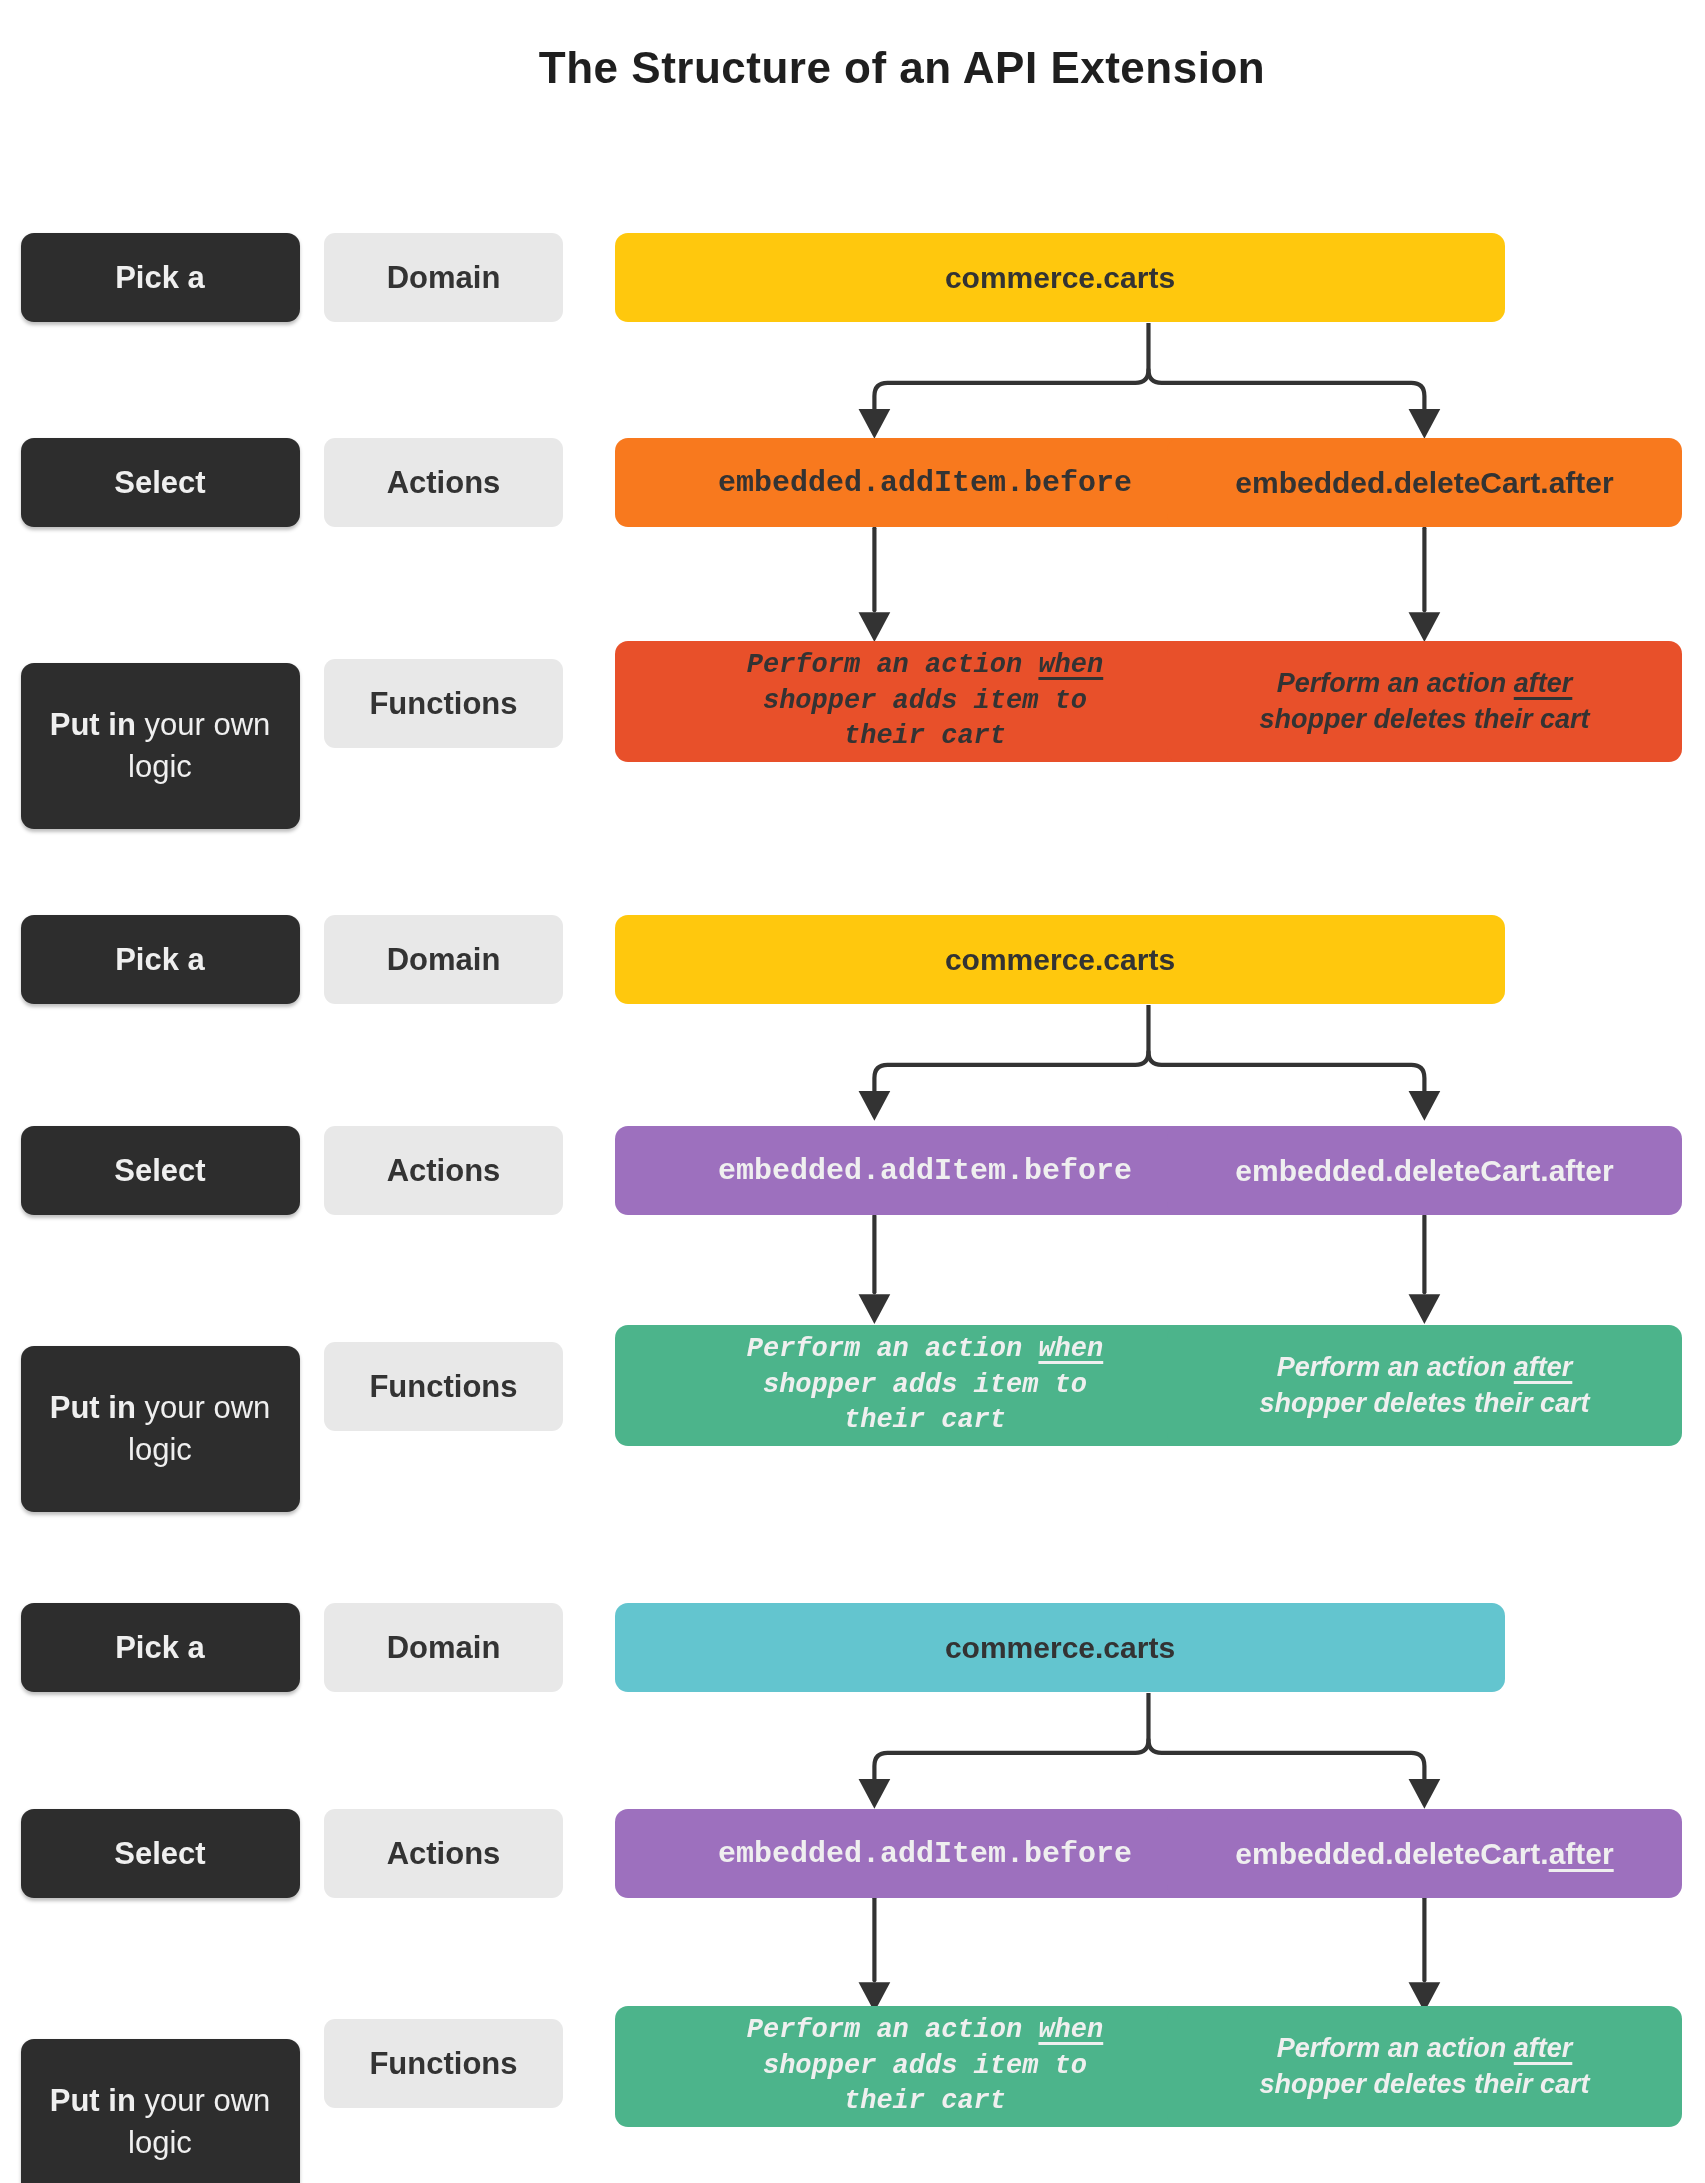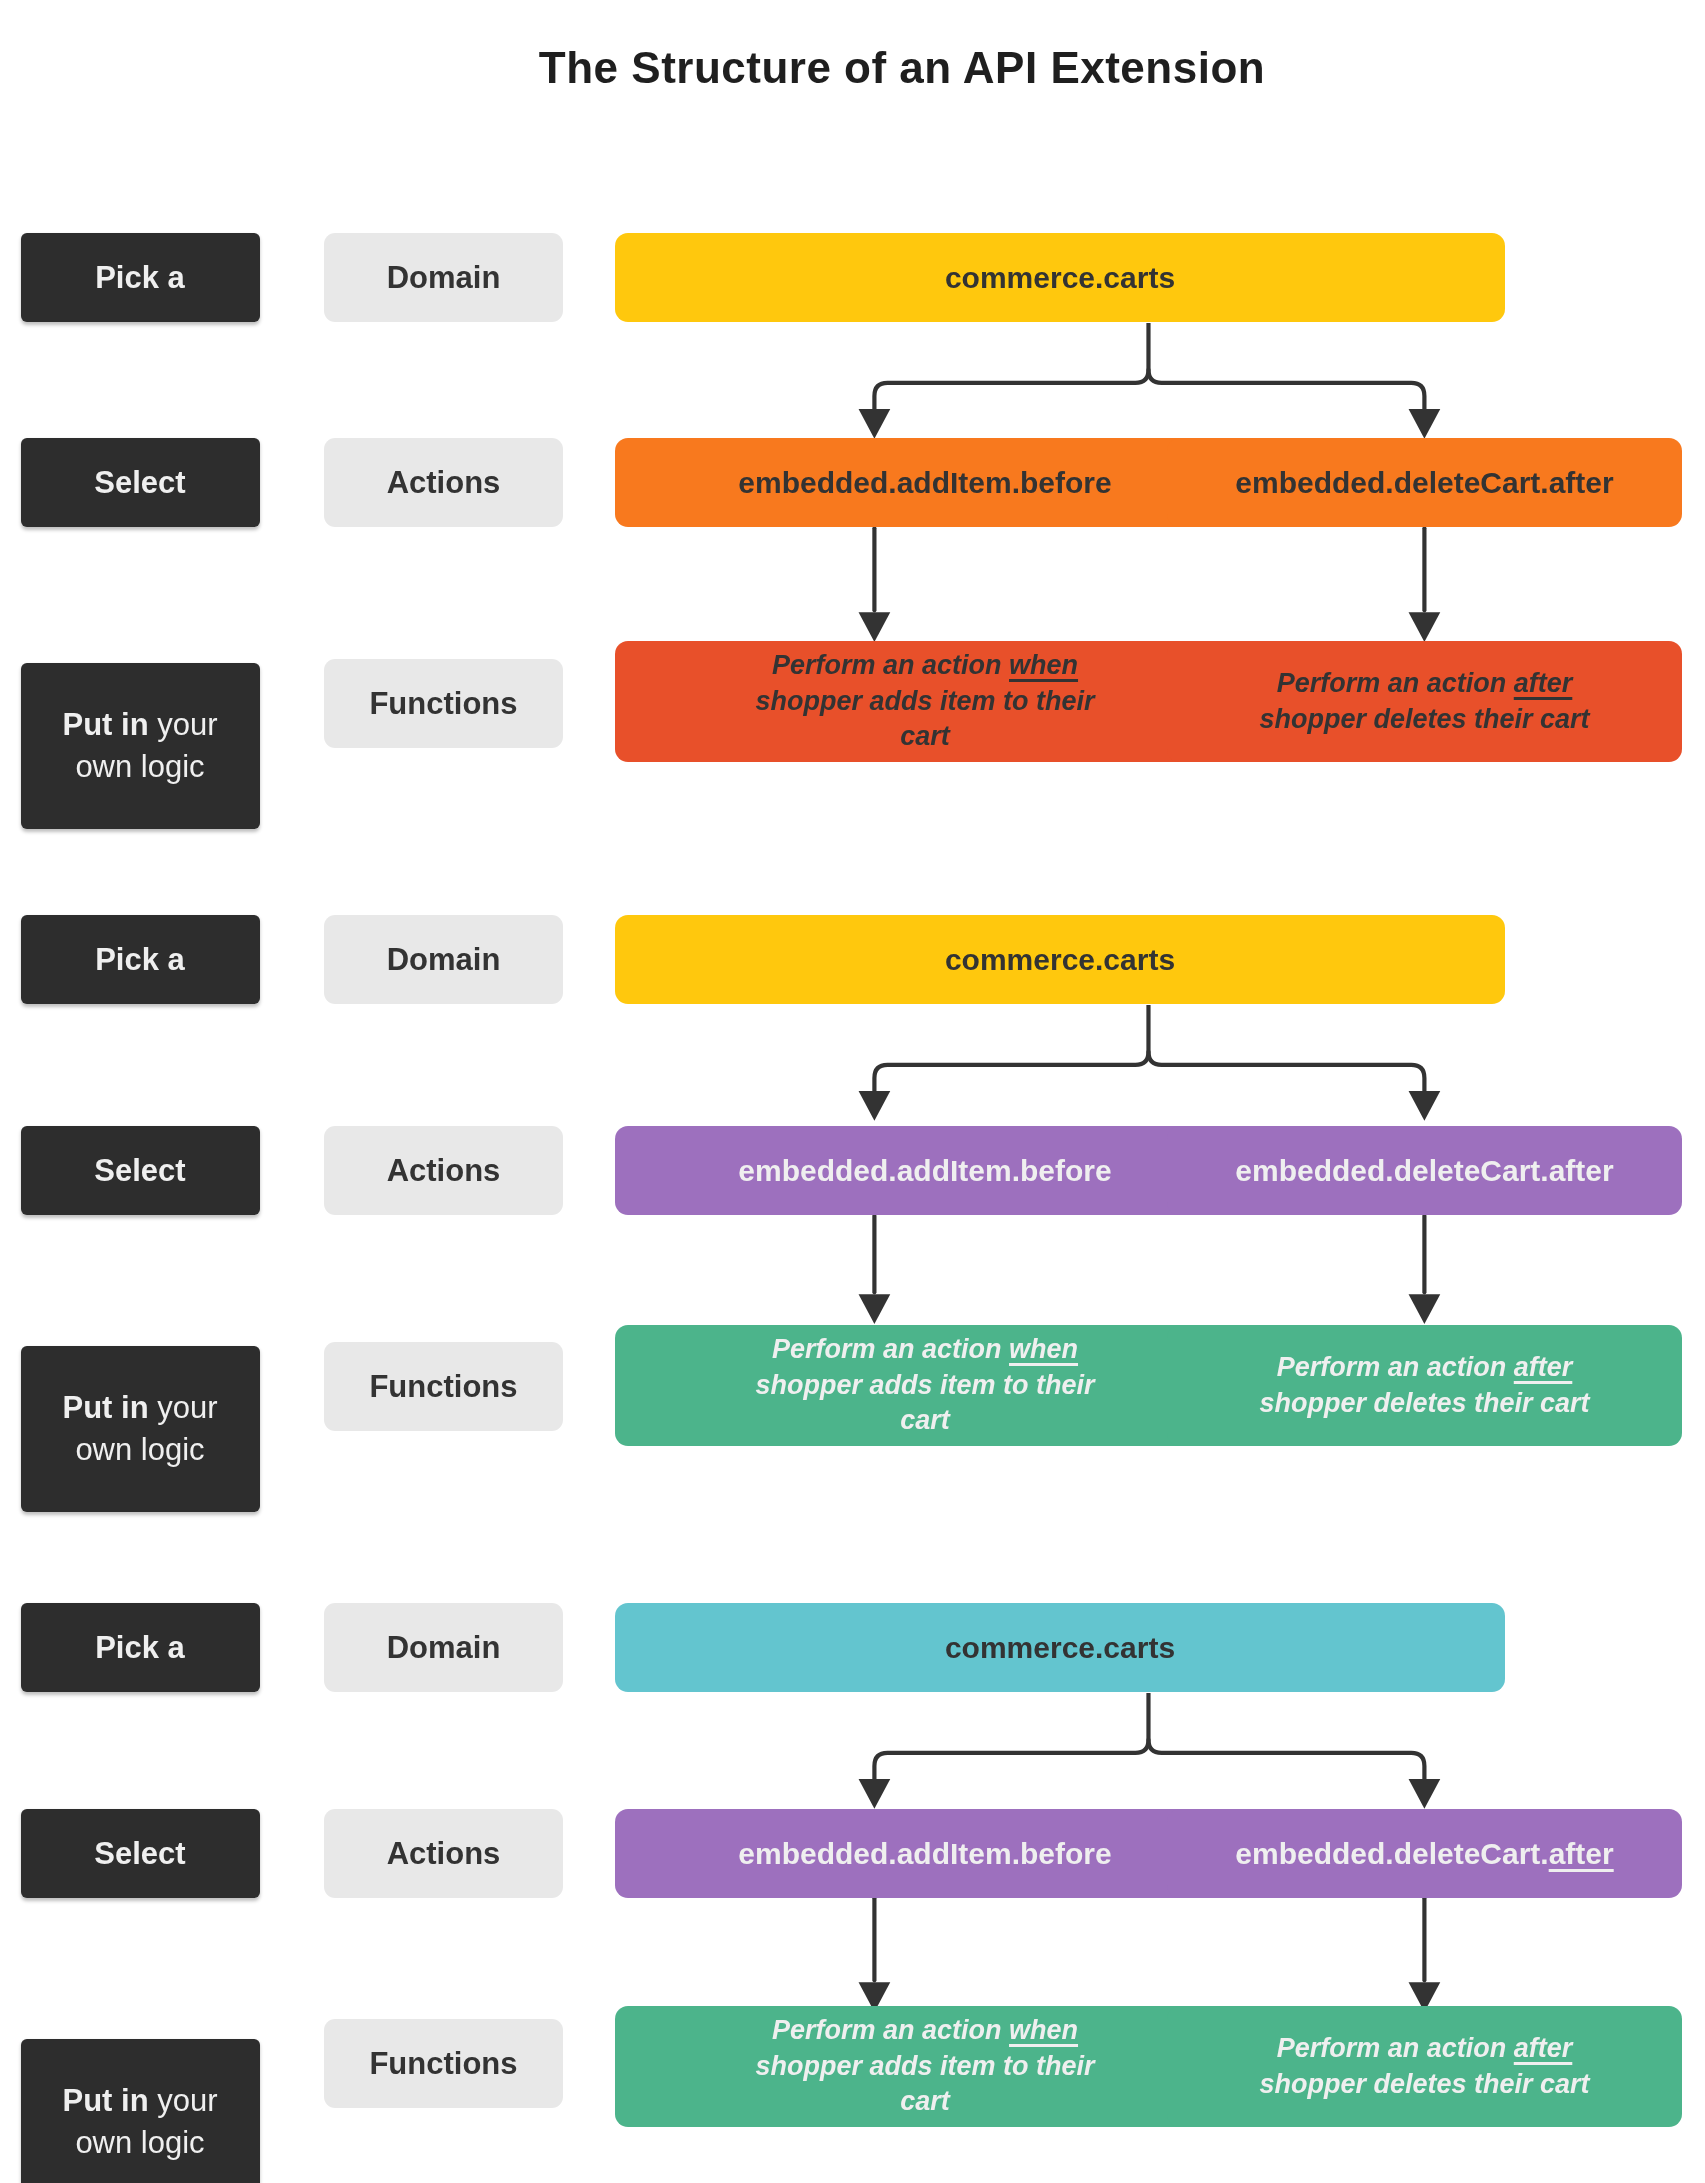--- a/index.html
+++ b/index.html
@@ -1,29 +1,29 @@
 <!DOCTYPE html>
 <html style="--arrow: #333333;font-size:15px"><head>
 <meta charset="utf-8">
 <style>
   html,body{margin:0;padding:0;background:#ffffff;}
   body{font-family:"Liberation Sans", sans-serif;}
   #page{position:relative;width:1705px;height:2183px;background:#ffffff;overflow:hidden;}
   .abs{position:absolute;box-sizing:border-box;}
   .title{top:43px;left:0;width:100%;text-align:center;padding-left:99px;
          font-size:44px;font-weight:700;color:#1f1f1f;letter-spacing:0.5px;}
-  .btn-dark{left:20.5px;width:239px;border-radius:6px;display:flex;align-items:center;justify-content:center;
+  .btn-dark{left:20.5px;width:279px;border-radius:13px;display:flex;align-items:center;justify-content:center;
             text-align:center;font-size:31px;font-weight:700;box-shadow:0 2.8px 3.7px rgba(0,0,0,.25);}
   .btn-dark .rest{font-weight:400;}
   .lbl{left:324px;width:239px;border-radius:11.2px;display:flex;align-items:center;justify-content:center;
        font-size:31px;font-weight:700;}
   .node{border-radius:13px;display:flex;align-items:center;justify-content:center;text-align:center;
         font-size:30px;font-weight:700;}
   .node.wide{left:615px;width:890px;}
-  .node.colL{left:615px;width:620px;}
+  .node.colL{left:615px;width:620px;font-family:Liberation Mono, monospace;}
   .node.colR{left:1167px;width:515px;}
   .row{height:89px;}
   .func{height:121px;font-size:27px;font-style:italic;line-height:1.32;}
   .func .inner{max-width:392px;margin:0 auto;}
   .u{text-decoration:underline;text-decoration-thickness:2.8px;text-underline-offset:4.7px;}
   .putin{height:166px;line-height:1.35;padding:0 17px;margin-top:44px;}
   .connector{left:0;width:1705px;height:322px;pointer-events:none;}
   .connector path{stroke:var(--arrow,#333);stroke-width:4.5;fill:none;stroke-linecap:round;}
   .connector polygon{fill:var(--arrow,#333);stroke:none;}
 </style>

